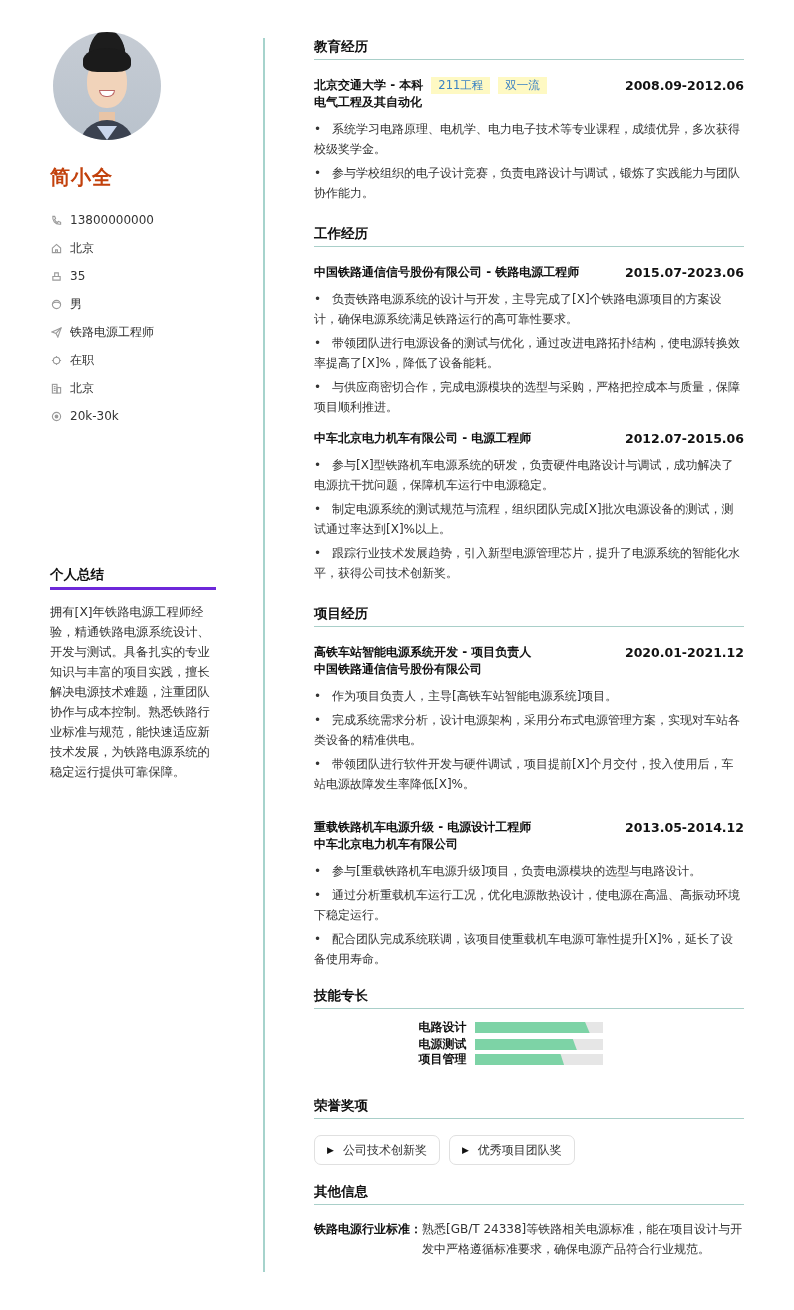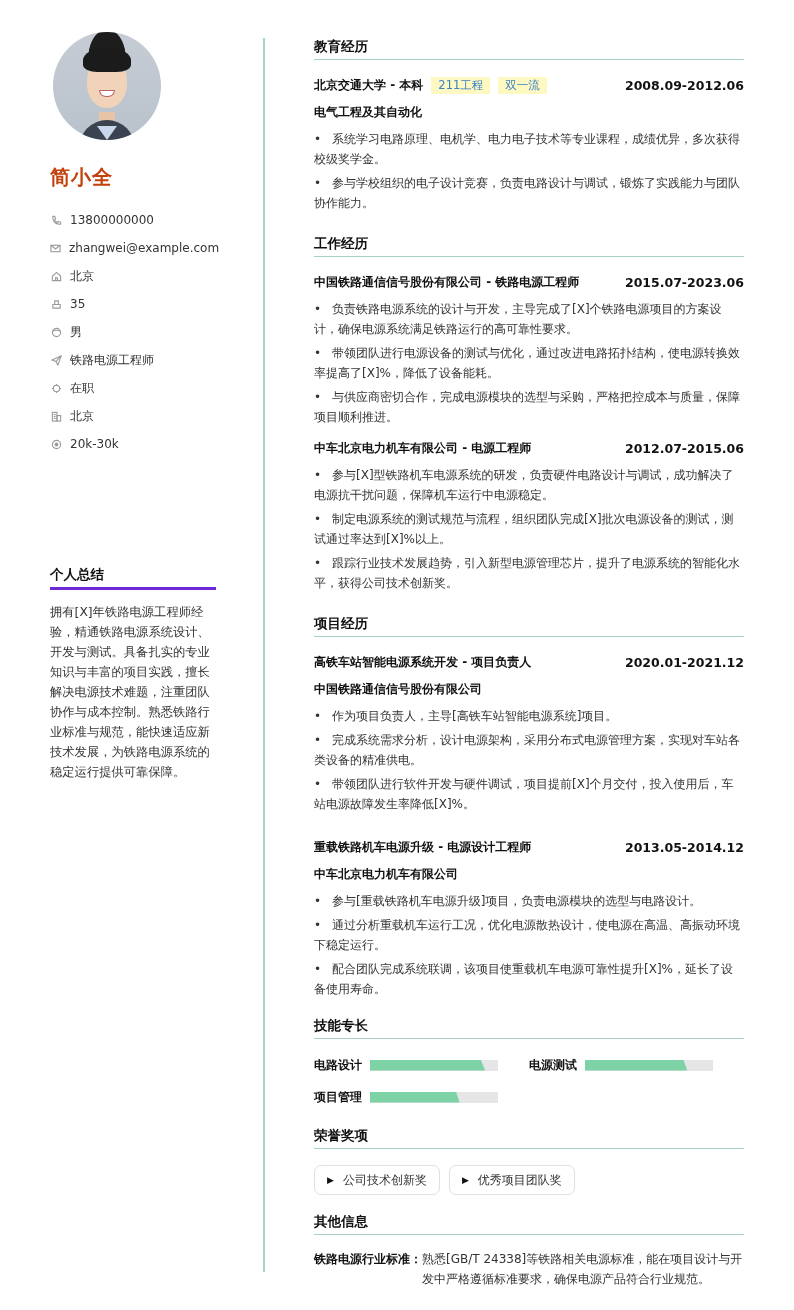--- a/index.html
+++ b/index.html
@@ -33,27 +33,27 @@
 
     .vline { position: absolute; left: 263px; top: 38px; width: 2px; height: 1234px; background: #a6d3cc; }
 
     .right { position: absolute; left: 314px; top: 38px; width: 430px; }
     .section { margin-bottom: 0; }
     .sec-title { font-size: 13.5px; font-weight: bold; color: #111; padding-bottom: 3px; border-bottom: 1px solid #a9cfc9; }
     .entry-head { display: flex; justify-content: space-between; align-items: center; margin-top: 14px; height: 18px; }
     .entry-title { font-size: 12px; font-weight: bold; color: #111; display: flex; align-items: center; }
     .entry-date { font-size: 12.5px; font-weight: bold; color: #111; }
     .tag { display: inline-block; font-size: 11.5px; color: #3b82c4; background: #fef9c3; padding: 1px 7px; margin-left: 8px; font-weight: normal; }
-    .sub { font-size: 12px; font-weight: bold; color: #111; margin-top: 10px; }
+    .sub { font-size: 12px; font-weight: bold; color: #111; margin-top: 0; }
     .bullets { margin-top: 8px; }
     .bullet { font-size: 12px; line-height: 20px; color: #333; margin-bottom: 4px; }
     .bullet .dot { display: inline-block; width: 18px; }
 
     .skills { margin-top: 10px; }
-    .skill-row { display: flex; height: 32px; align-items: center; }
+    .skill-row { display: flex; height: 32px; align-items: center; flex-direction: column; }
     .skill { display: flex; align-items: center; width: 221px; }
     .skill-label { font-size: 12px; font-weight: bold; color: #111; width: 56px; }
     .track { width: 128px; height: 11px; background: #e6e6e6; position: relative; }
     .fill { position: absolute; left: 0; top: 0; height: 11px; background: #7dd3a6; clip-path: polygon(0 0, 96% 0, 100% 100%, 0 100%); }
 
     .awards { display: flex; gap: 9px; margin-top: 16px; }
     .award { border: 1px solid #e0e0e0; border-radius: 7px; padding: 0 12px; height: 30px; display: flex; align-items: center; font-size: 12px; color: #333; background: #fff; }
     .award .tri { font-size: 9px; color: #111; margin-right: 9px; }
 
     .other-row { display: flex; margin-top: 14px; font-size: 12px; line-height: 20px; }
@@ -74,29 +74,20 @@
   </div>
   <div class="name">简小全</div>
   <div class="info-list">
     <div class="info-item">
       <span class="ic">
           <svg viewBox="0 0 12 12">
             <path d="M2 1.5 L4 1.5 L5 4 L3.8 5 Q5 7.5 7 8.2 L8 7 L10.5 8 L10.5 10 Q6 10.5 3.5 7.5 Q1.5 5 2 1.5Z"></path>
           </svg>
         </span>
       <span>13800000000</span>
-    </div>
-    <div class="info-item">
-      <span class="ic">
-          <svg viewBox="0 0 12 12">
-            <rect x="1" y="2.5" width="10" height="7"></rect>
-            <path d="M1 2.5 L6 6.5 L11 2.5"></path>
-          </svg>
-        </span>
-      <span>zhangwei@example.com</span>
     </div>
     <div class="info-item">
       <span class="ic">
           <svg viewBox="0 0 12 12">
             <path d="M1.5 5.5 L6 1.5 L10.5 5.5 L10.5 10.5 L1.5 10.5 Z"></path>
             <path d="M5 10.5 L5 7.5 L7 7.5 L7 10.5"></path>
           </svg>
         </span>
       <span>北京</span>
     </div>

